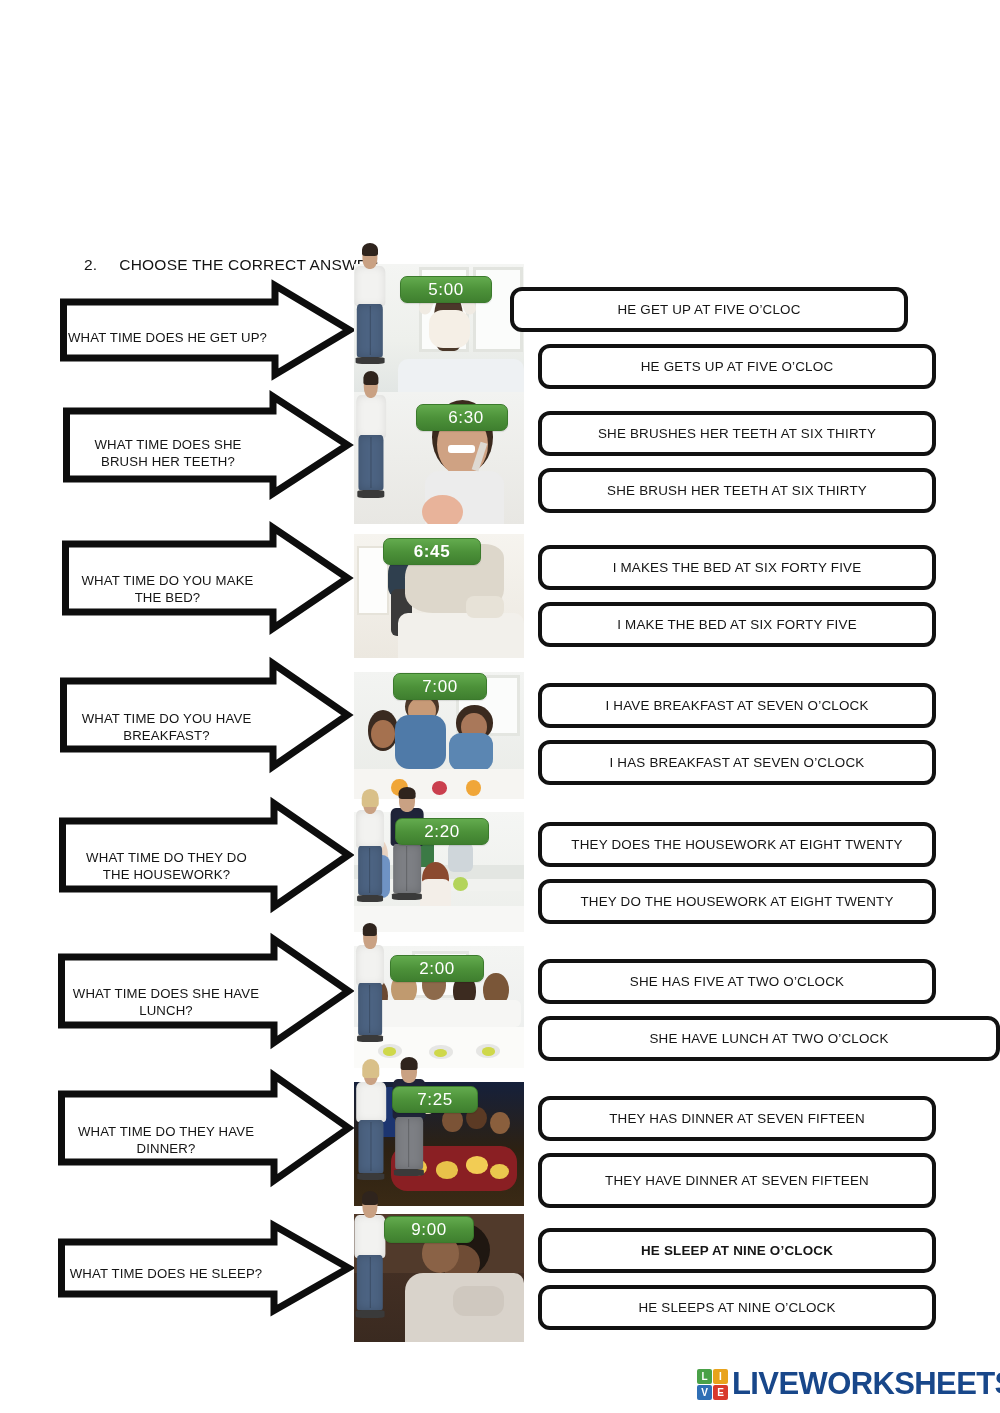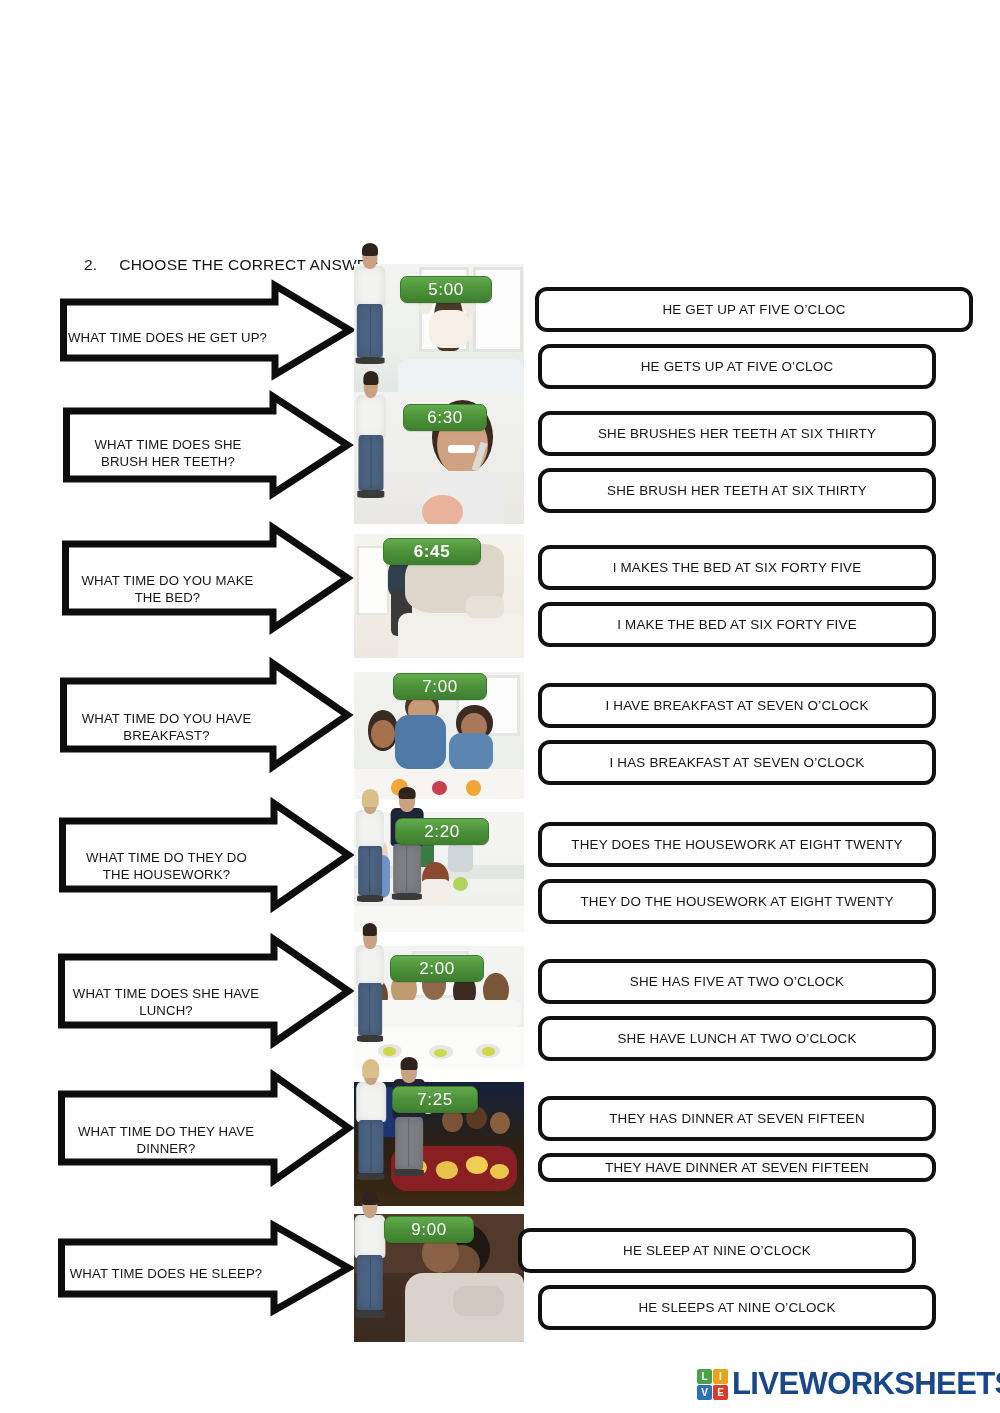--- a/index.html
+++ b/index.html
@@ -258,21 +258,21 @@
           </div>
         </div>
         <div class="person " style="left: 350px; top: 244px; width: 40px; height: 120px;">
           <div class="torso"></div>
           <div class="legs"></div>
           <div class="shoes"></div>
           <div class="head"></div>
           <div class="hair"></div>
         </div>
         <div class="time-badge" style="left: 400px; top: 276px; width: 90px;">5:00</div>
-        <div class="option" style="left: 535px; top: 287px; width: 438px; height: 45px;">HE GET UP AT FIVE O’CLOC</div>
+        <div class="option" style="left: 510px; top: 287px; width: 398px; height: 45px;">HE GET UP AT FIVE O’CLOC</div>
         <div class="option" style="left: 538px; top: 344px; width: 398px; height: 45px;">HE GETS UP AT FIVE O’CLOC</div>
       </div>
       <div class="row" style="top: 0px;">
         <div class="arrow" style="left: 63px; top: 393px; width: 288px; height: 104px;">
           <svg class="arrow-svg" width="288" height="104" viewBox="0 0 288 104">
        <polygon points="3.5,18 210,18 210,3.5 284.5,52 210,100.5 210,86 3.5,86" fill="#ffffff" stroke="#0d0d0d" stroke-width="7" stroke-linejoin="miter"></polygon>
      </svg>
         </div>
         <div class="arrow-label" style="left: 63px; top: 423px; width: 210px; height: 60px;">
           <span>WHAT TIME DOES SHE<br>BRUSH HER TEETH?</span>
@@ -289,21 +289,21 @@
       </div>
           </div>
         </div>
         <div class="person " style="left: 352px; top: 372px; width: 38px; height: 126px;">
           <div class="torso"></div>
           <div class="legs"></div>
           <div class="shoes"></div>
           <div class="head"></div>
           <div class="hair"></div>
         </div>
-        <div class="time-badge" style="left: 403px; top: 404px; width: 82px;">6:30</div>
+        <div class="time-badge" style="left: 416px; top: 404px; width: 82px; padding-left: 8px;">6:30</div>
         <div class="option" style="left: 538px; top: 411px; width: 398px; height: 45px;">SHE BRUSHES HER TEETH AT SIX THIRTY</div>
         <div class="option" style="left: 538px; top: 468px; width: 398px; height: 45px;">SHE BRUSH HER TEETH AT SIX THIRTY</div>
       </div>
       <div class="row" style="top: 0px;">
         <div class="arrow" style="left: 62px; top: 524px; width: 289px; height: 108px;">
           <svg class="arrow-svg" width="289" height="108" viewBox="0 0 289 108">
        <polygon points="3.5,20 211,20 211,3.5 285.5,54 211,104.5 211,88 3.5,88" fill="#ffffff" stroke="#0d0d0d" stroke-width="7" stroke-linejoin="miter"></polygon>
      </svg>
         </div>
         <div class="arrow-label" style="left: 62px; top: 559px; width: 211px; height: 60px;">
@@ -433,21 +433,21 @@
         </div>
         <div class="person " style="left: 352px; top: 924px; width: 36px; height: 118px;">
           <div class="torso"></div>
           <div class="legs"></div>
           <div class="shoes"></div>
           <div class="head"></div>
           <div class="hair"></div>
         </div>
         <div class="time-badge" style="left: 390px; top: 955px; width: 92px;">2:00</div>
         <div class="option" style="left: 538px; top: 959px; width: 398px; height: 45px;">SHE HAS FIVE AT TWO O’CLOCK</div>
-        <div class="option" style="left: 538px; top: 1016px; width: 398px; height: 45px;">SHE HAVE LUNCH AT TWO O’CLOCK</div>
+        <div class="option" style="left: 538px; top: 1016px; width: 462px; height: 45px;">SHE HAVE LUNCH AT TWO O’CLOCK</div>
       </div>
       <div class="row" style="top: 0px;">
         <div class="arrow" style="left: 58px; top: 1072px; width: 294px; height: 112px;">
           <svg class="arrow-svg" width="294" height="112" viewBox="0 0 294 112">
        <polygon points="3.5,22 216,22 216,3.5 290.5,56 216,108.5 216,90 3.5,90" fill="#ffffff" stroke="#0d0d0d" stroke-width="7" stroke-linejoin="miter"></polygon>
      </svg>
         </div>
         <div class="arrow-label" style="left: 58px; top: 1110px; width: 216px; height: 60px;">
           <span>WHAT TIME DO THEY HAVE<br>DINNER?</span>
         </div>
@@ -477,21 +477,21 @@
         </div>
         <div class="person suit" style="left: 388px; top: 1058px; width: 42px; height: 118px;">
           <div class="torso"></div>
           <div class="legs"></div>
           <div class="shoes"></div>
           <div class="head"></div>
           <div class="hair"></div>
         </div>
         <div class="time-badge" style="left: 392px; top: 1086px; width: 84px;">7:25</div>
         <div class="option" style="left: 538px; top: 1096px; width: 398px; height: 45px;">THEY HAS DINNER AT SEVEN FIFTEEN</div>
-        <div class="option" style="left: 538px; top: 1153px; width: 398px; height: 29px;">THEY HAVE DINNER AT SEVEN FIFTEEN</div>
+        <div class="option" style="left: 538px; top: 1153px; width: 398px; height: 55px;">THEY HAVE DINNER AT SEVEN FIFTEEN</div>
       </div>
       <div class="row" style="top: 0px;">
         <div class="arrow" style="left: 58px; top: 1222px; width: 294px; height: 92px;">
           <svg class="arrow-svg" width="294" height="92" viewBox="0 0 294 92">
        <polygon points="3.5,20 216,20 216,3.5 290.5,46 216,88.5 216,72 3.5,72" fill="#ffffff" stroke="#0d0d0d" stroke-width="7" stroke-linejoin="miter"></polygon>
      </svg>
         </div>
         <div class="arrow-label" style="left: 58px; top: 1252px; width: 216px; height: 44px;">
           <span>WHAT TIME DOES HE SLEEP?</span>
         </div>
@@ -508,21 +508,21 @@
           </div>
         </div>
         <div class="person " style="left: 350px; top: 1192px; width: 40px; height: 126px;">
           <div class="torso"></div>
           <div class="legs"></div>
           <div class="shoes"></div>
           <div class="head"></div>
           <div class="hair"></div>
         </div>
         <div class="time-badge" style="left: 384px; top: 1216px; width: 88px;">9:00</div>
-        <div class="option" style="left: 518px; top: 1228px; width: 398px; height: 45px;">HE SLEEP AT NINE O’CLOCK</div>
+        <div class="option" style="left: 538px; top: 1228px; width: 398px; height: 45px; font-weight: bold;">HE SLEEP AT NINE O’CLOCK</div>
         <div class="option" style="left: 538px; top: 1285px; width: 398px; height: 45px;">HE SLEEPS AT NINE O’CLOCK</div>
       </div>
     </div>
 
   <div class="footer-logo">
     <div class="logo-tiles" id="logo-tiles">
         <div class="logo-tile" style="background: rgb(74, 161, 72);">L</div>
         <div class="logo-tile" style="background: rgb(232, 163, 28);">I</div>
         <div class="logo-tile" style="background: rgb(47, 111, 181);">V</div>
         <div class="logo-tile" style="background: rgb(216, 57, 43);">E</div>

